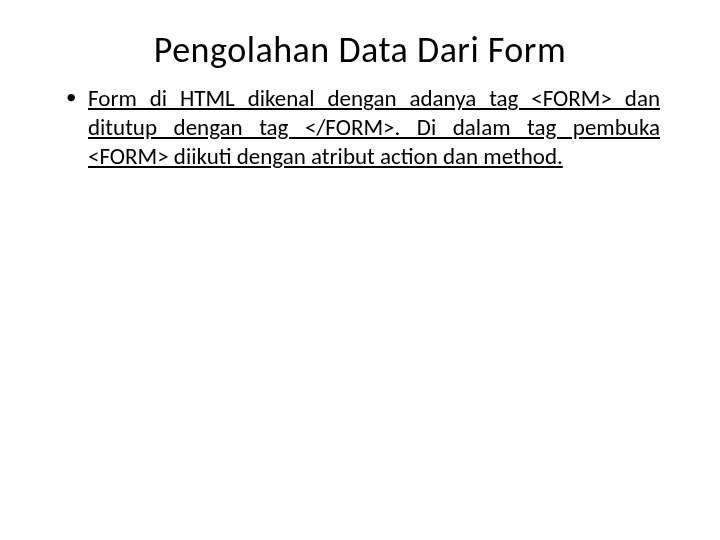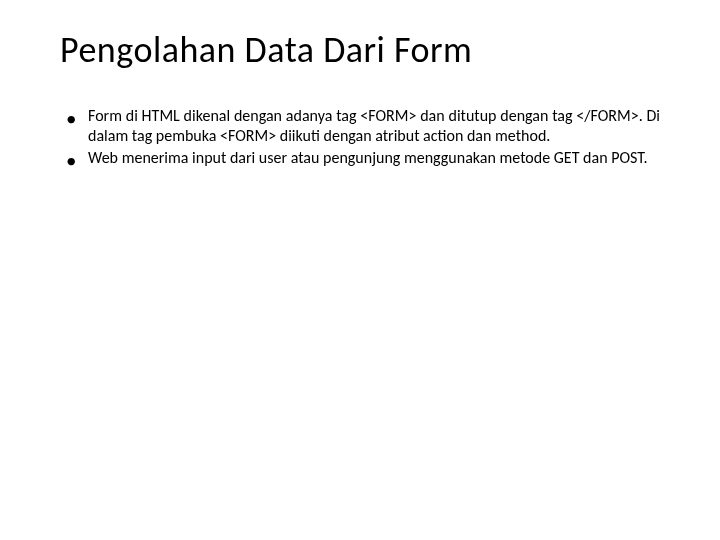--- a/index.html
+++ b/index.html
@@ -7,45 +7,45 @@
     width: 720px;
     height: 540px;
     background: #ffffff;
     font-family: Calibri, Arial, sans-serif;
     color: #000000;
     padding: 28px 60px 40px 60px;
   }
   .title {
     font-size: 36px;
     font-weight: 400;
-    text-align: left;
-    margin-bottom: 34px;
+    text-align: center;
+    margin-bottom: 12px;
     letter-spacing: 0.5px;
   }
   .bullets {
     list-style: none;
     padding-left: 0;
   }
   .bullets li {
     position: relative;
     padding-left: 28px;
-    font-size: 16px;
+    font-size: 23px;
     line-height: 1.25;
     text-align: justify;
     margin-bottom: 2px;
+    text-decoration: underline;
   }
   .bullets li::before {
     content: "•";
     position: absolute;
     left: 6px;
     top: 0;
     font-size: 21px;
   }
 </style>
 </head>
 <body>
 
 <h1 class="title">Pengolahan Data Dari Form</h1>
 
 <ul class="bullets">
   <li>Form di HTML dikenal dengan adanya tag &lt;FORM&gt; dan ditutup dengan tag &lt;/FORM&gt;. Di dalam tag pembuka &lt;FORM&gt; diikuti dengan atribut action dan method.</li>
-  <li>Web menerima input dari user atau pengunjung menggunakan metode GET dan POST.</li>
 </ul>
 
 </body></html>

